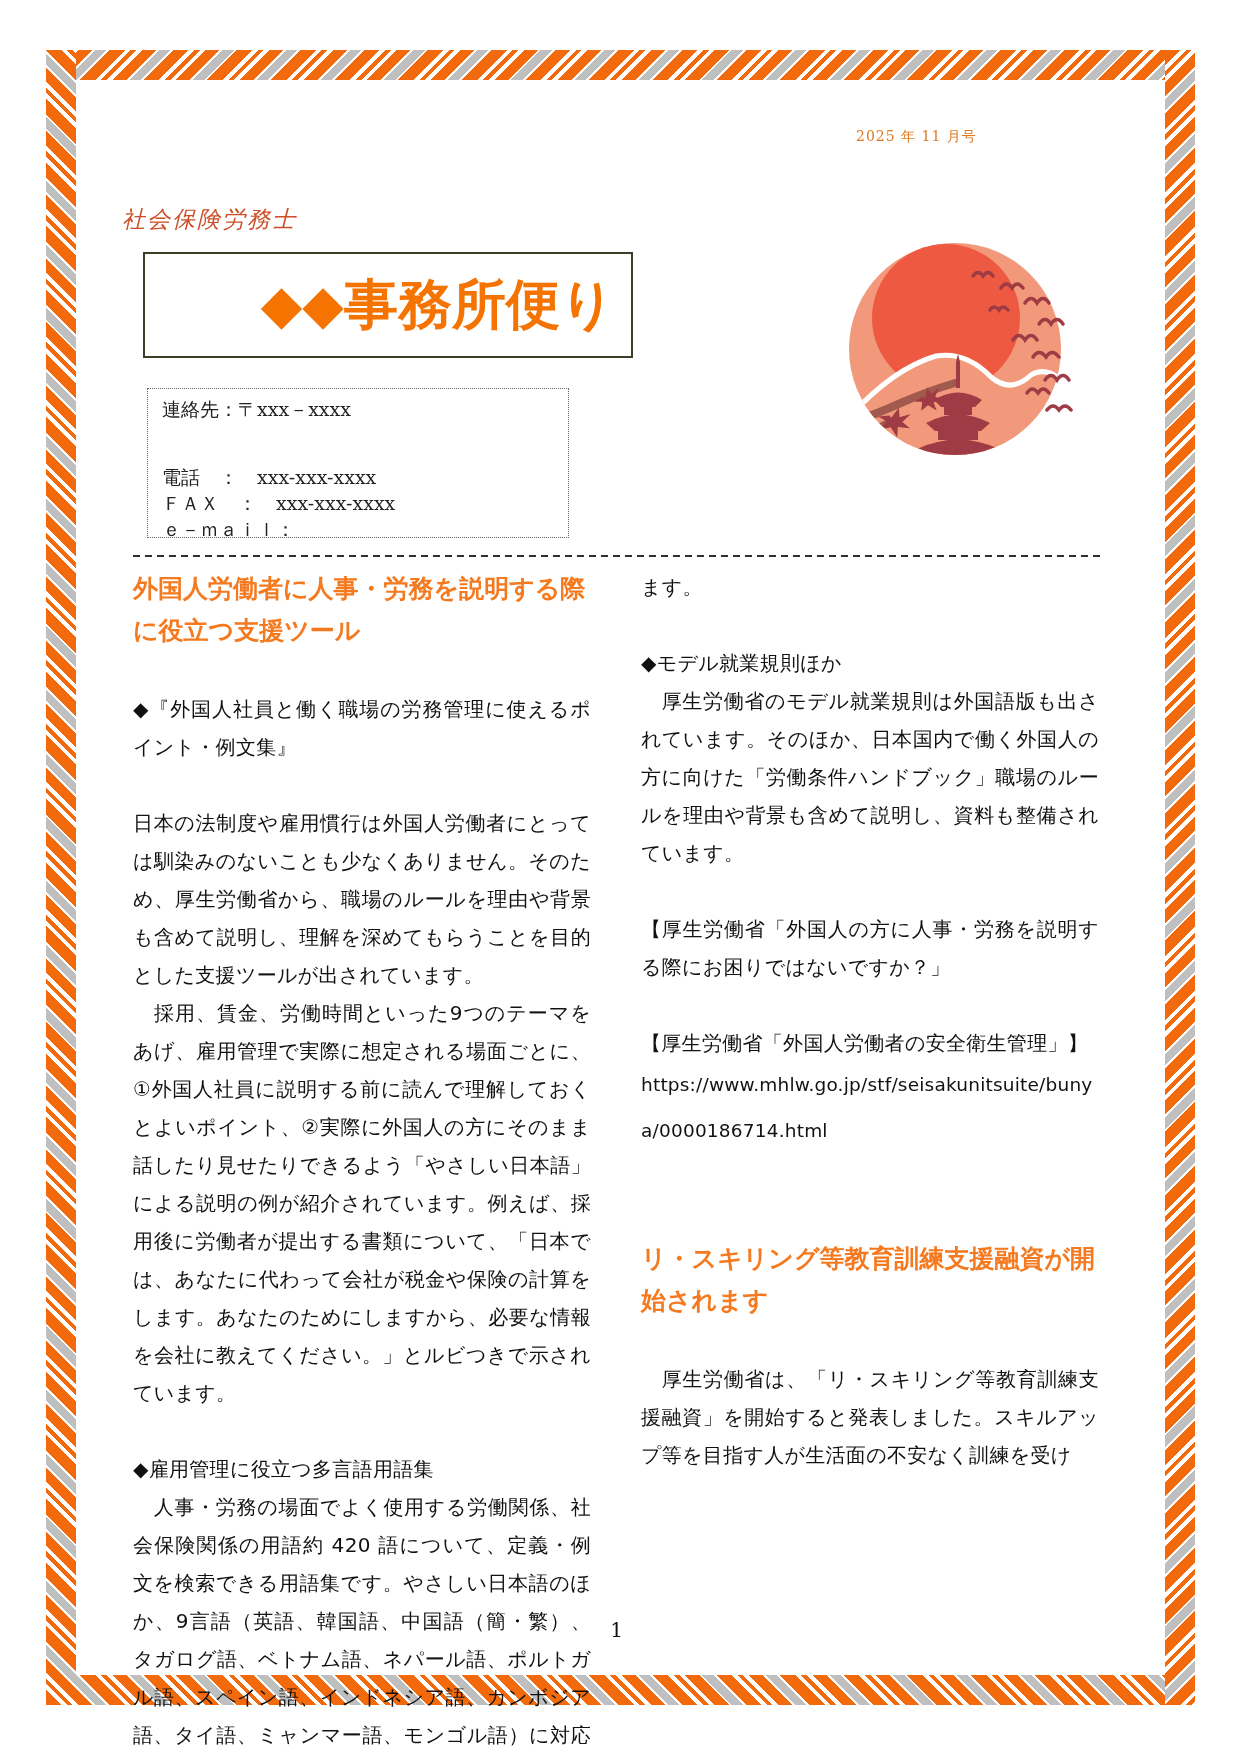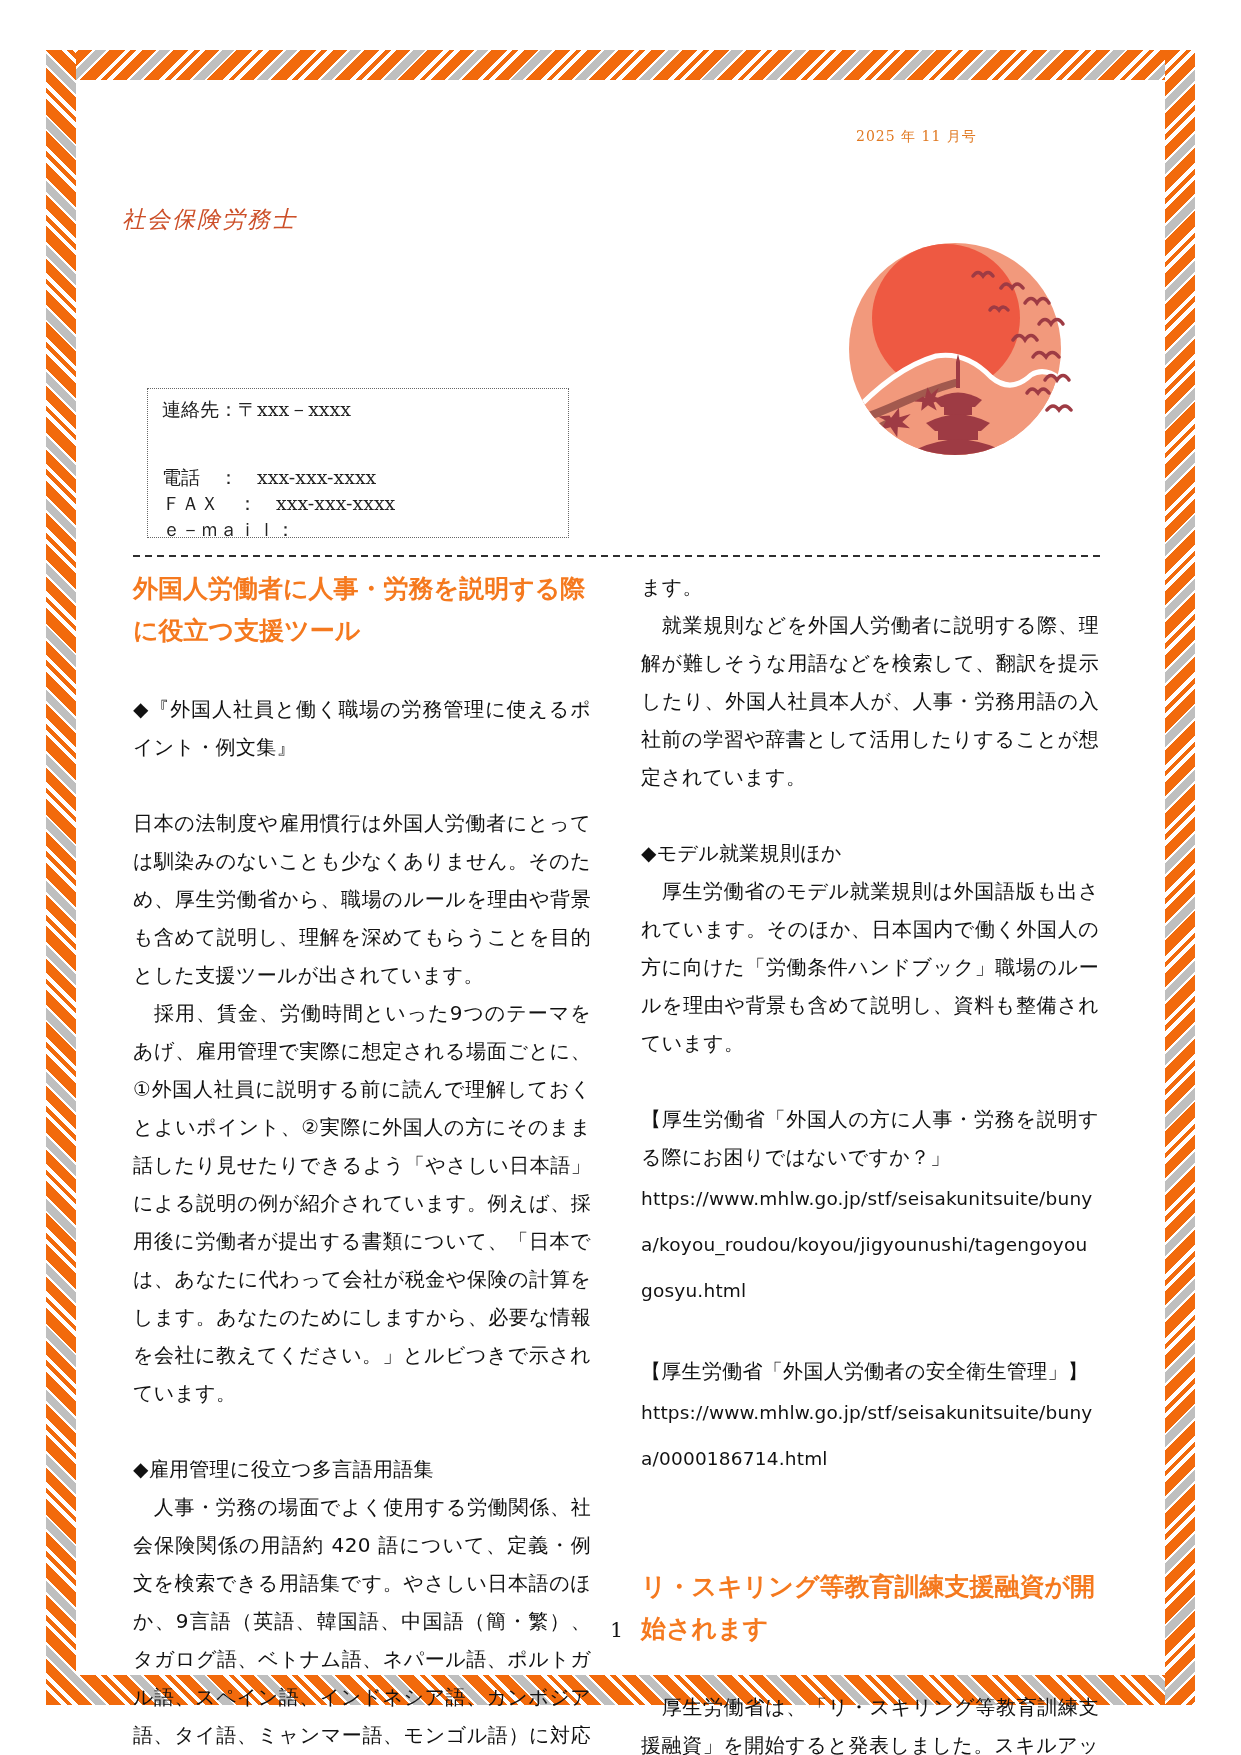--- a/index.html
+++ b/index.html
@@ -89,20 +89,23 @@
 <div class="page">
 
   <div class="stripe stripe-h stripe-top"></div>
   <div class="stripe stripe-h stripe-bottom"></div>
   <div class="stripe stripe-v stripe-left"></div>
   <div class="stripe stripe-v stripe-right"></div>
 
   <div class="issue-date">2025 年 11 月号</div>
   <div class="office-label">社会保険労務士</div>
 
+  <div class="title-box">
+    <span class="title-text">◆◆事務所便り</span>
+  </div>
 
   <div class="contact-box">
     <div class="contact-line">連絡先：〒xxx－xxxx</div>
     <div class="contact-line spacer"></div>
     <div class="contact-line">電話　：　xxx-xxx-xxxx</div>
     <div class="contact-line">ＦＡＸ　：　xxx-xxx-xxxx</div>
     <div class="contact-line">ｅ－ｍａｉｌ：</div>
   </div>
 
   <svg class="illustration" viewBox="0 0 240 240">
@@ -154,25 +157,23 @@
     <div class="column">
         <div class="block headline">外国人労働者に人事・労務を説明する際に役立つ支援ツール</div>
         <div class="block subhead gap">◆『外国人社員と働く職場の労務管理に使えるポイント・例文集』</div>
         <div class="block body gap">日本の法制度や雇用慣行は外国人労働者にとっては馴染みのないことも少なくありません。そのため、厚生労働省から、職場のルールを理由や背景も含めて説明し、理解を深めてもらうことを目的とした支援ツールが出されています。</div>
         <div class="block body">　採用、賃金、労働時間といった9つのテーマをあげ、雇用管理で実際に想定される場面ごとに、①外国人社員に説明する前に読んで理解しておくとよいポイント、②実際に外国人の方にそのまま話したり見せたりできるよう「やさしい日本語」による説明の例が紹介されています。例えば、採用後に労働者が提出する書類について、「日本では、あなたに代わって会社が税金や保険の計算をします。あなたのためにしますから、必要な情報を会社に教えてください。」とルビつきで示されています。</div>
         <div class="block subhead gap">◆雇用管理に役立つ多言語用語集</div>
         <div class="block body">　人事・労務の場面でよく使用する労働関係、社会保険関係の用語約 420 語について、定義・例文を検索できる用語集です。やさしい日本語のほか、9言語（英語、韓国語、中国語（簡・繁）、タガログ語、ベトナム語、ネパール語、ポルトガル語、スペイン語、インドネシア語、カンボジア語、タイ語、ミャンマー語、モンゴル語）に対応してい</div>
       </div>
     <div class="column">
         <div class="block body">ます。</div>
-        <div class="block body">　就業規則などを外国人労働者に説明する際、理解が難しそうな用語などを検索して、翻訳を提示したり、外国人社員本人が、人事・労務用語の入社前の学習や辞書として活用したりすることが想定されています。</div>
         <div class="block subhead gap">◆モデル就業規則ほか</div>
         <div class="block body">　厚生労働省のモデル就業規則は外国語版も出されています。そのほか、日本国内で働く外国人の方に向けた「労働条件ハンドブック」職場のルールを理由や背景も含めて説明し、資料も整備されています。</div>
         <div class="block bracket gap">【厚生労働省「外国人の方に人事・労務を説明する際にお困りではないですか？」</div>
-        <div class="block link">https://www.mhlw.go.jp/stf/seisakunitsuite/bunya/koyou_roudou/koyou/jigyounushi/tagengoyougosyu.html</div>
         <div class="block bracket gap">【厚生労働省「外国人労働者の安全衛生管理」】</div>
         <div class="block link">https://www.mhlw.go.jp/stf/seisakunitsuite/bunya/0000186714.html</div>
         <div class="block headline gap2">リ・スキリング等教育訓練支援融資が開始されます</div>
         <div class="block body gap">　厚生労働省は、「リ・スキリング等教育訓練支援融資」を開始すると発表しました。スキルアップ等を目指す人が生活面の不安なく訓練を受け</div>
       </div>
   </div>
 
   <div class="page-number">1</div>
 </div>
 

